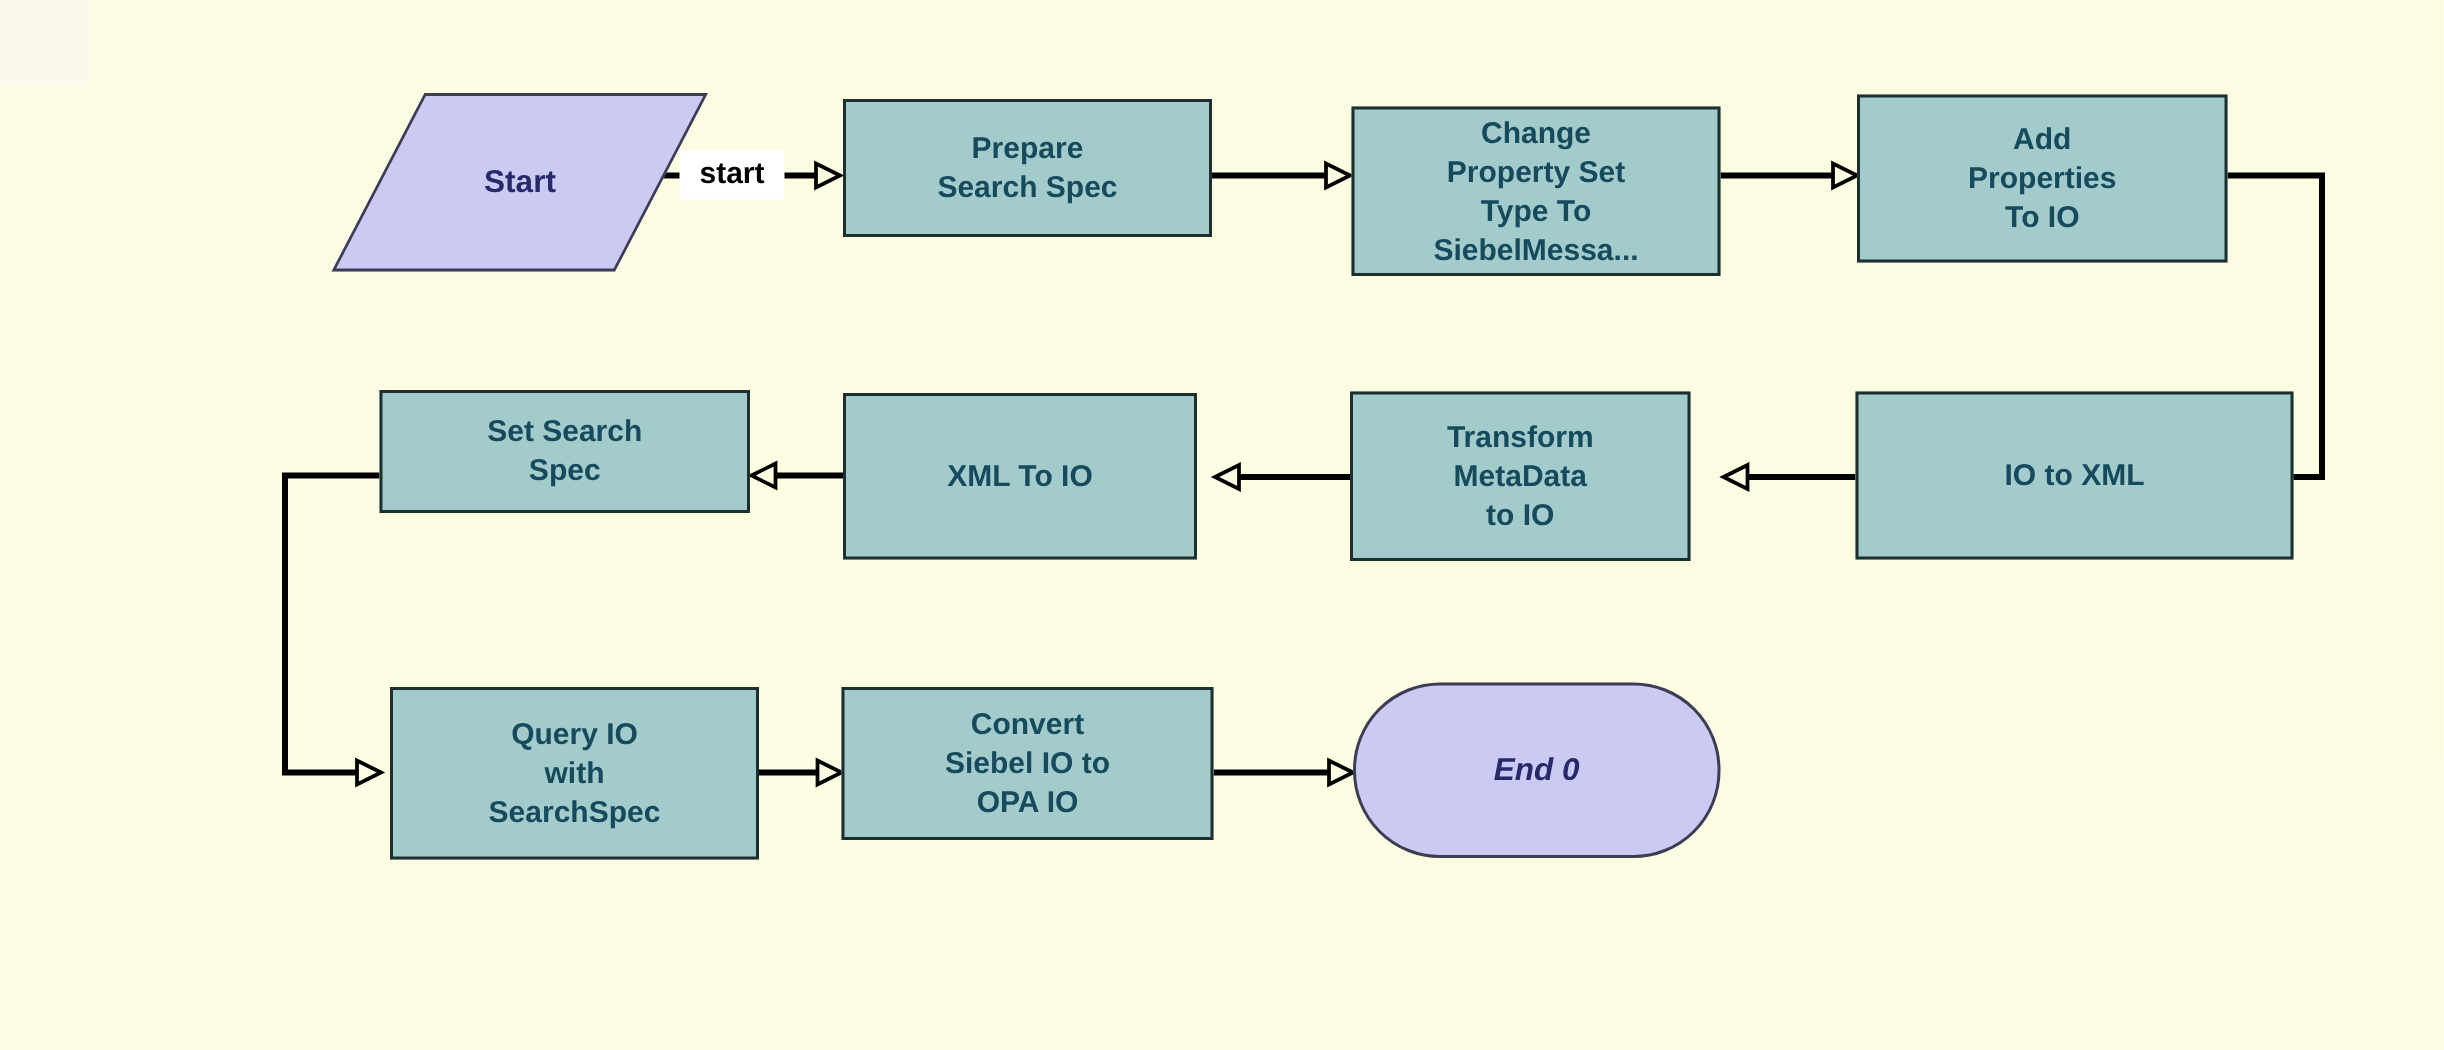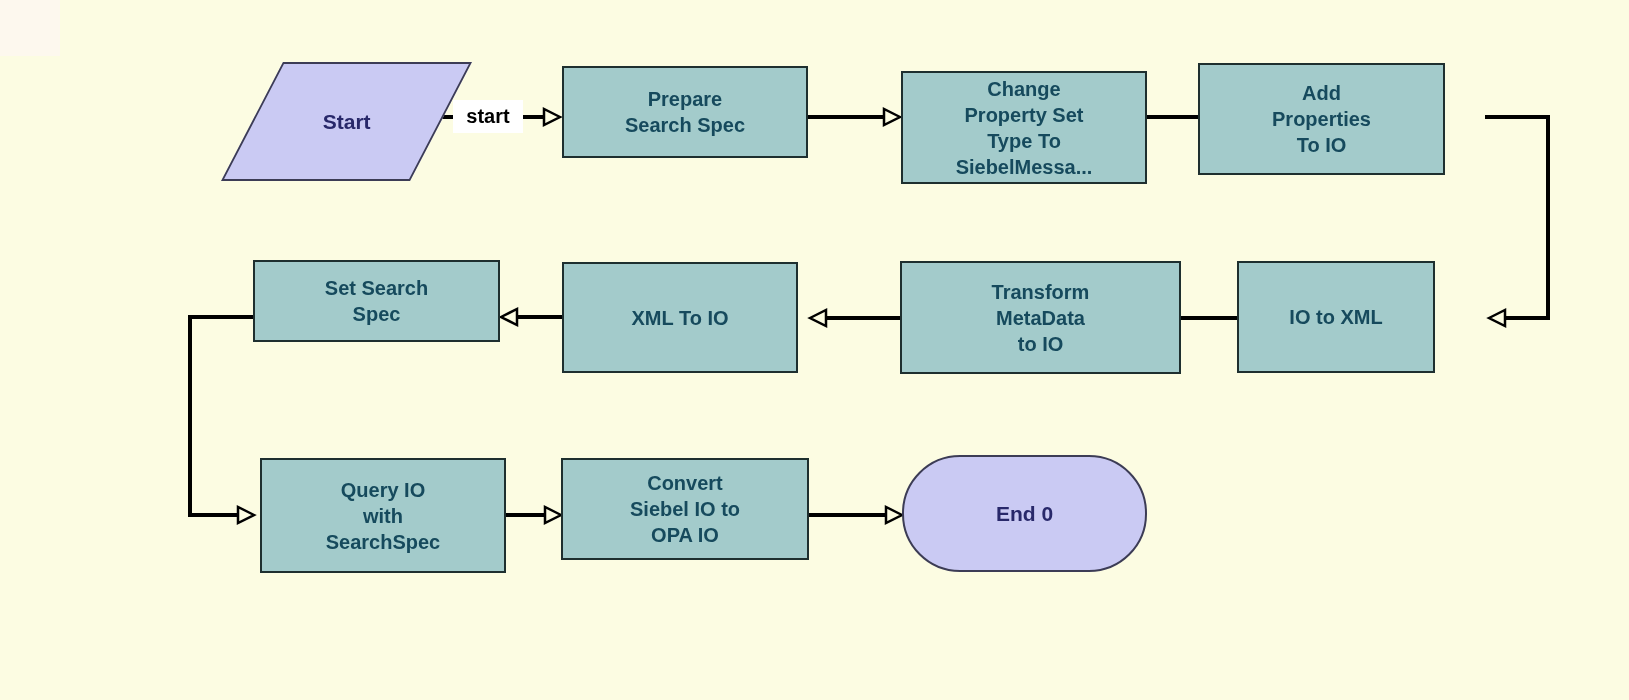--- a/index.html
+++ b/index.html
@@ -39,20 +39,21 @@
   .start-shape{
     position:absolute;left:252px;top:62px;width:185px;height:115px;
     transform:skewX(-27.5deg);
     z-index:2;
     display:flex;align-items:center;justify-content:center;
   }
   .start-shape .unskew{transform:skewX(27.5deg);}
   .end-shape{
     left:902px;top:455px;width:245px;height:117px;
     border-radius:58px;
+    font-style:italic;
   }
   .conn-label{
     position:absolute;left:453px;top:100px;width:70px;height:33px;
     z-index:3;background:#ffffff;
     display:flex;align-items:center;justify-content:center;
     color:#000;font-size:20px;font-weight:600;
   }
   .nlabel{white-space:pre-line;}
 </style>
 </head>
@@ -124,30 +125,30 @@
   <div class="node task" style="left:562px;top:66px;width:246px;height:92px">
     <span class="nlabel">Prepare
 Search Spec</span>
   </div>
   <div class="node task" style="left:901px;top:71px;width:246px;height:113px">
     <span class="nlabel">Change
 Property Set
 Type To
 SiebelMessa...</span>
   </div>
-  <div class="node task" style="left:1198px;top:63px;width:247px;height:112px">
+  <div class="node task" style="left:1238px;top:63px;width:247px;height:112px">
     <span class="nlabel">Add
 Properties
 To IO</span>
   </div>
 
-  <div class="node task" style="left:1237px;top:261px;width:198px;height:112px">
+  <div class="node task" style="left:1237px;top:261px;width:292px;height:112px">
     <span class="nlabel">IO to XML</span>
   </div>
-  <div class="node task" style="left:900px;top:261px;width:281px;height:113px">
+  <div class="node task" style="left:900px;top:261px;width:227px;height:113px">
     <span class="nlabel">Transform
 MetaData
 to IO</span>
   </div>
   <div class="node task" style="left:562px;top:262px;width:236px;height:111px">
     <span class="nlabel">XML To IO</span>
   </div>
   <div class="node task" style="left:253px;top:260px;width:247px;height:82px">
     <span class="nlabel">Set Search
 Spec</span>

